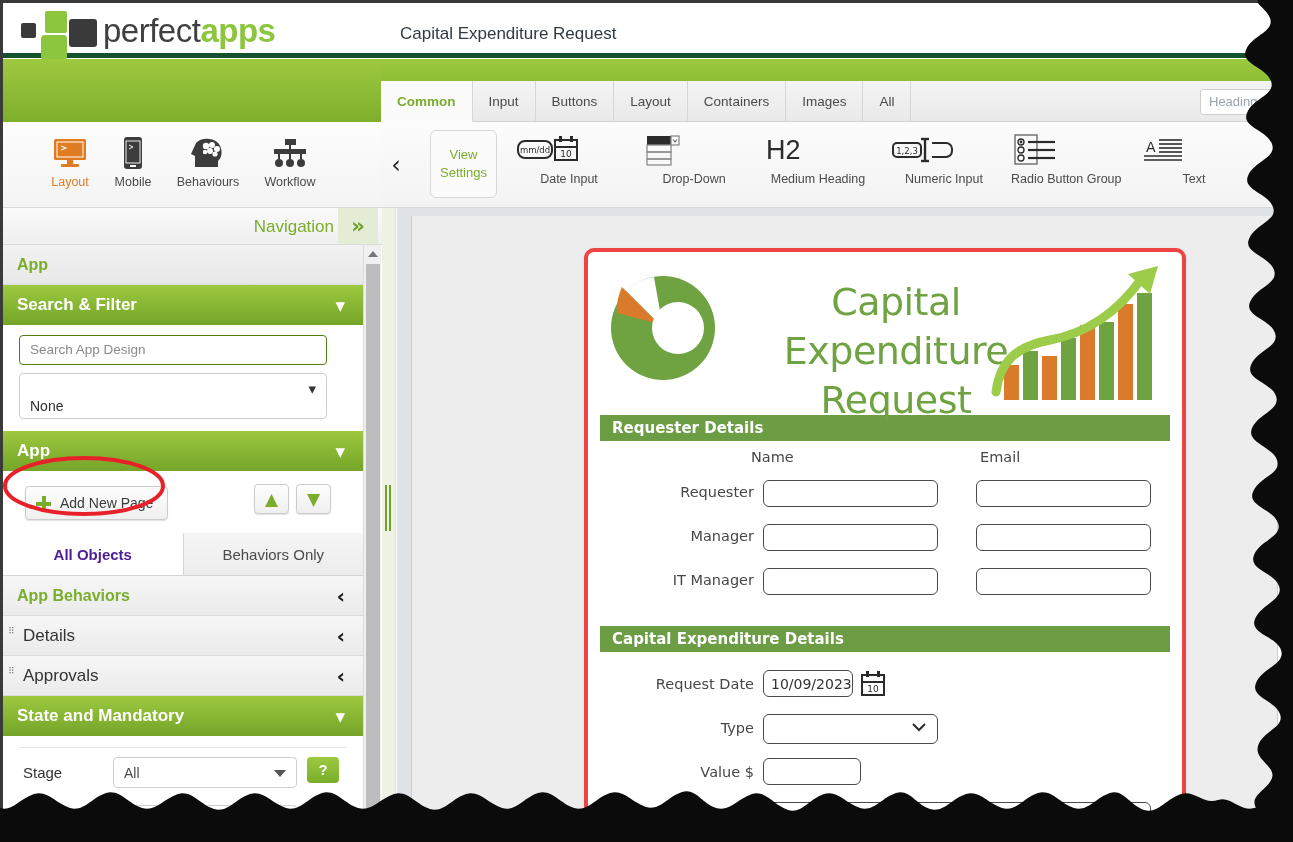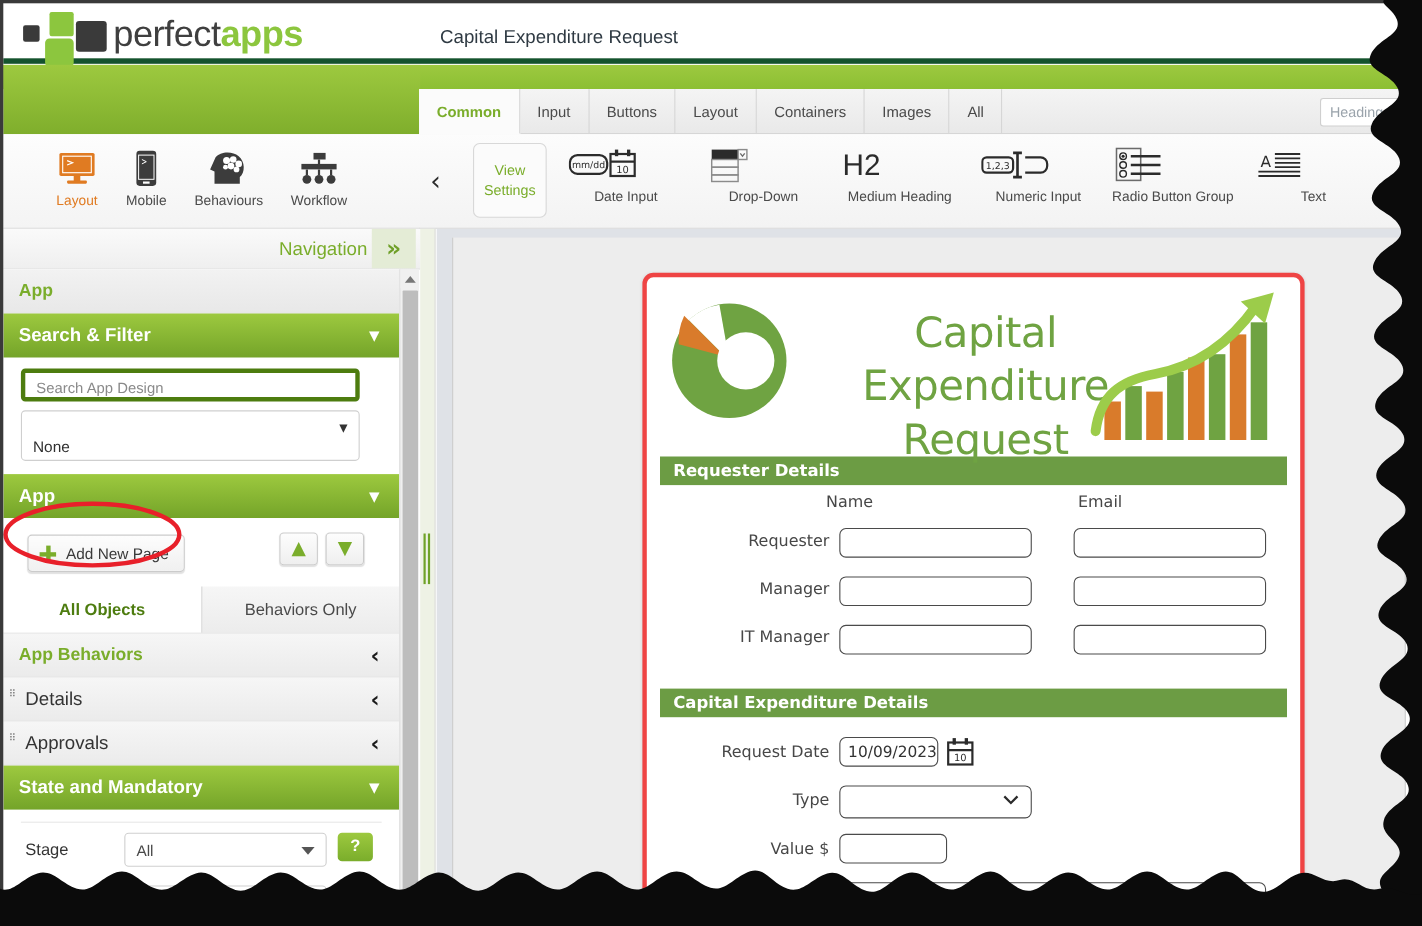--- a/index.html
+++ b/index.html
@@ -152,21 +152,21 @@
     position:relative; height:40px; line-height:40px; padding-left:14px;
     font-size:17px; font-weight:700; color:#ffffff;
     background:linear-gradient(to bottom,#9dc93f 0%, #74a429 100%);
   }
   .sb-greenbar .chev {
     position:absolute; right:18px; top:0; height:40px; line-height:40px;
     font-size:19px; font-weight:700; color:#fff; font-family:"DejaVu Sans", sans-serif;
   }
   .sb-body { padding:10px 16px 12px 16px; }
   .sb-input {
-    width:308px; height:30px; border:4px solid #4d7c0f; border-radius:4px;
+    width:308px; height:30px; border:1px solid #4d7c0f; border-radius:4px;
     background:#fff; font-size:13.5px; color:#8a8a8a;
     padding:4px 10px; line-height:20px; margin-bottom:8px;
     font-family:"Liberation Sans", sans-serif;
   }
   .sb-select {
     position:relative; width:308px; height:31px; border:1px solid #cfcfcf; border-radius:4px;
     background:#fff; font-size:14px; color:#2f2f2f;
     padding:22px 10px; line-height:20px;
   }
   .sb-select .caret {
@@ -202,21 +202,21 @@
   }
 
   .sb-tabs { display:flex; height:43px; border-bottom:1px solid #d5d5d5; }
   .sb-tab {
     flex:1; display:flex; align-items:center; justify-content:center;
     font-size:15px; color:#4a4a4a; cursor:pointer;
     background:linear-gradient(to bottom,#f6f6f6 0%,#ececec 100%);
     border-left:1px solid #d5d5d5;
   }
   .sb-tab:first-child { border-left:none; }
-  .sb-tab.active { background:#ffffff; color:#4d7c0f; font-weight:700; }
+  .sb-tab.active { background:#ffffff; color:#4c1d95; font-weight:700; }
 
   .sb-rowhdr {
     position:relative; height:40px; line-height:40px; padding-left:14px;
     font-size:16px; font-weight:700; color:#7aad2b;
     background:linear-gradient(to bottom,#f6f6f6 0%,#ebebeb 100%);
     border-bottom:1px solid #dcdcdc;
   }
   .sb-rowhdr.dark { color:#333; font-weight:400; font-size:17px; padding-left:20px;}
   .sb-rowhdr .chev-l {
     position:absolute; right:18px; top:0; height:40px; line-height:40px;

